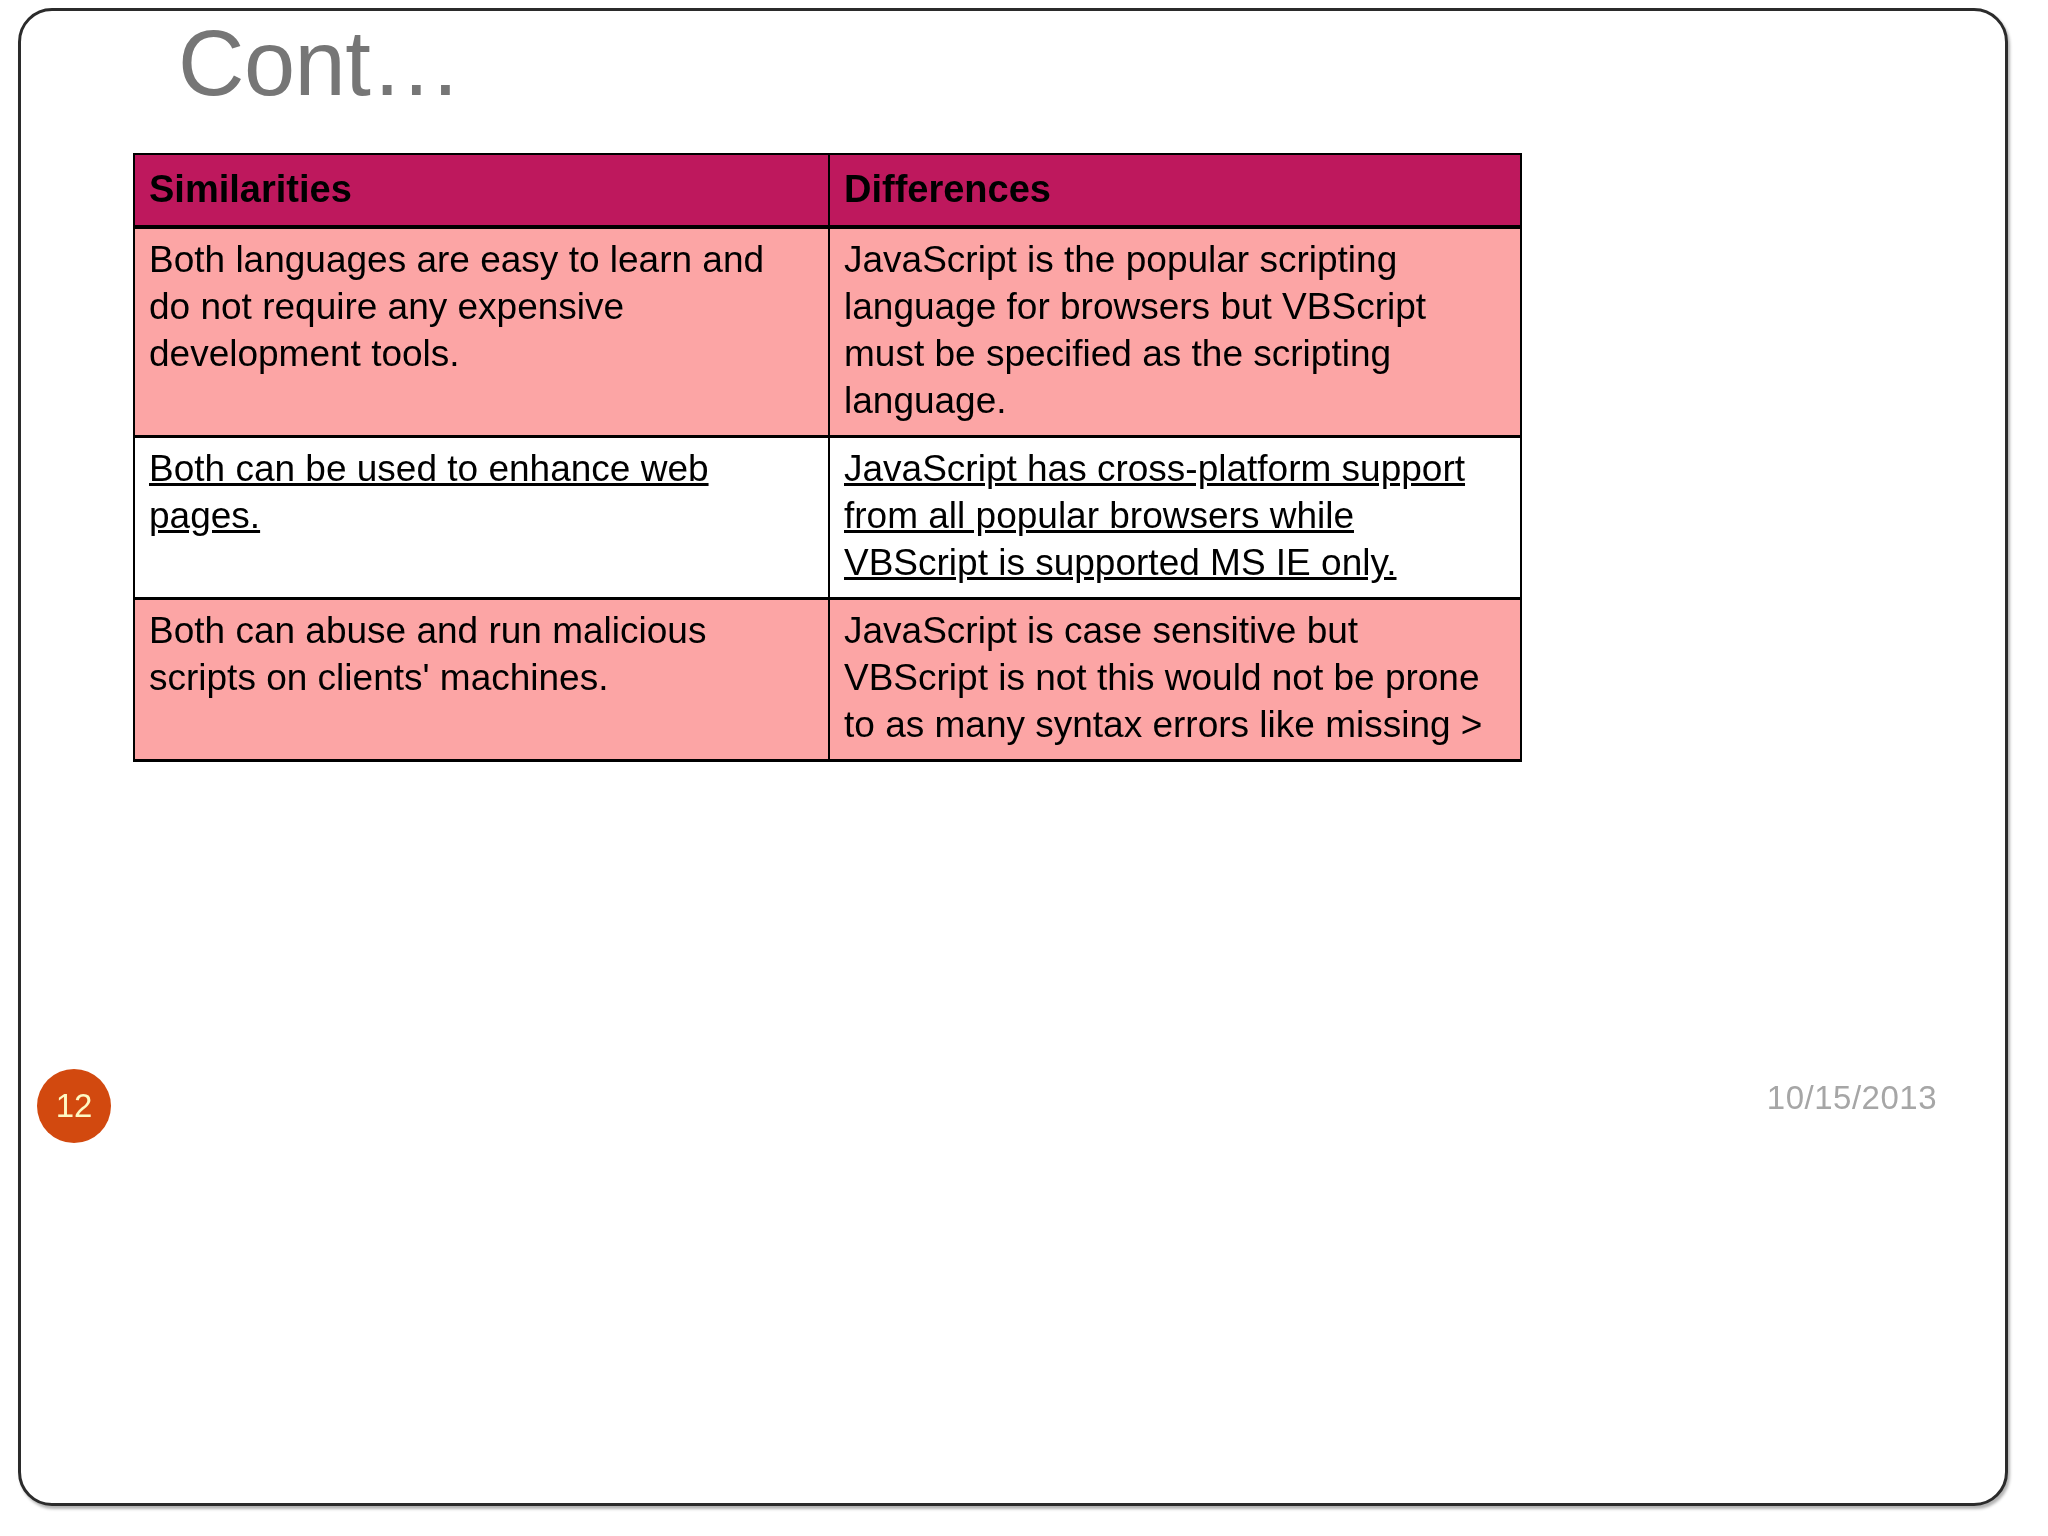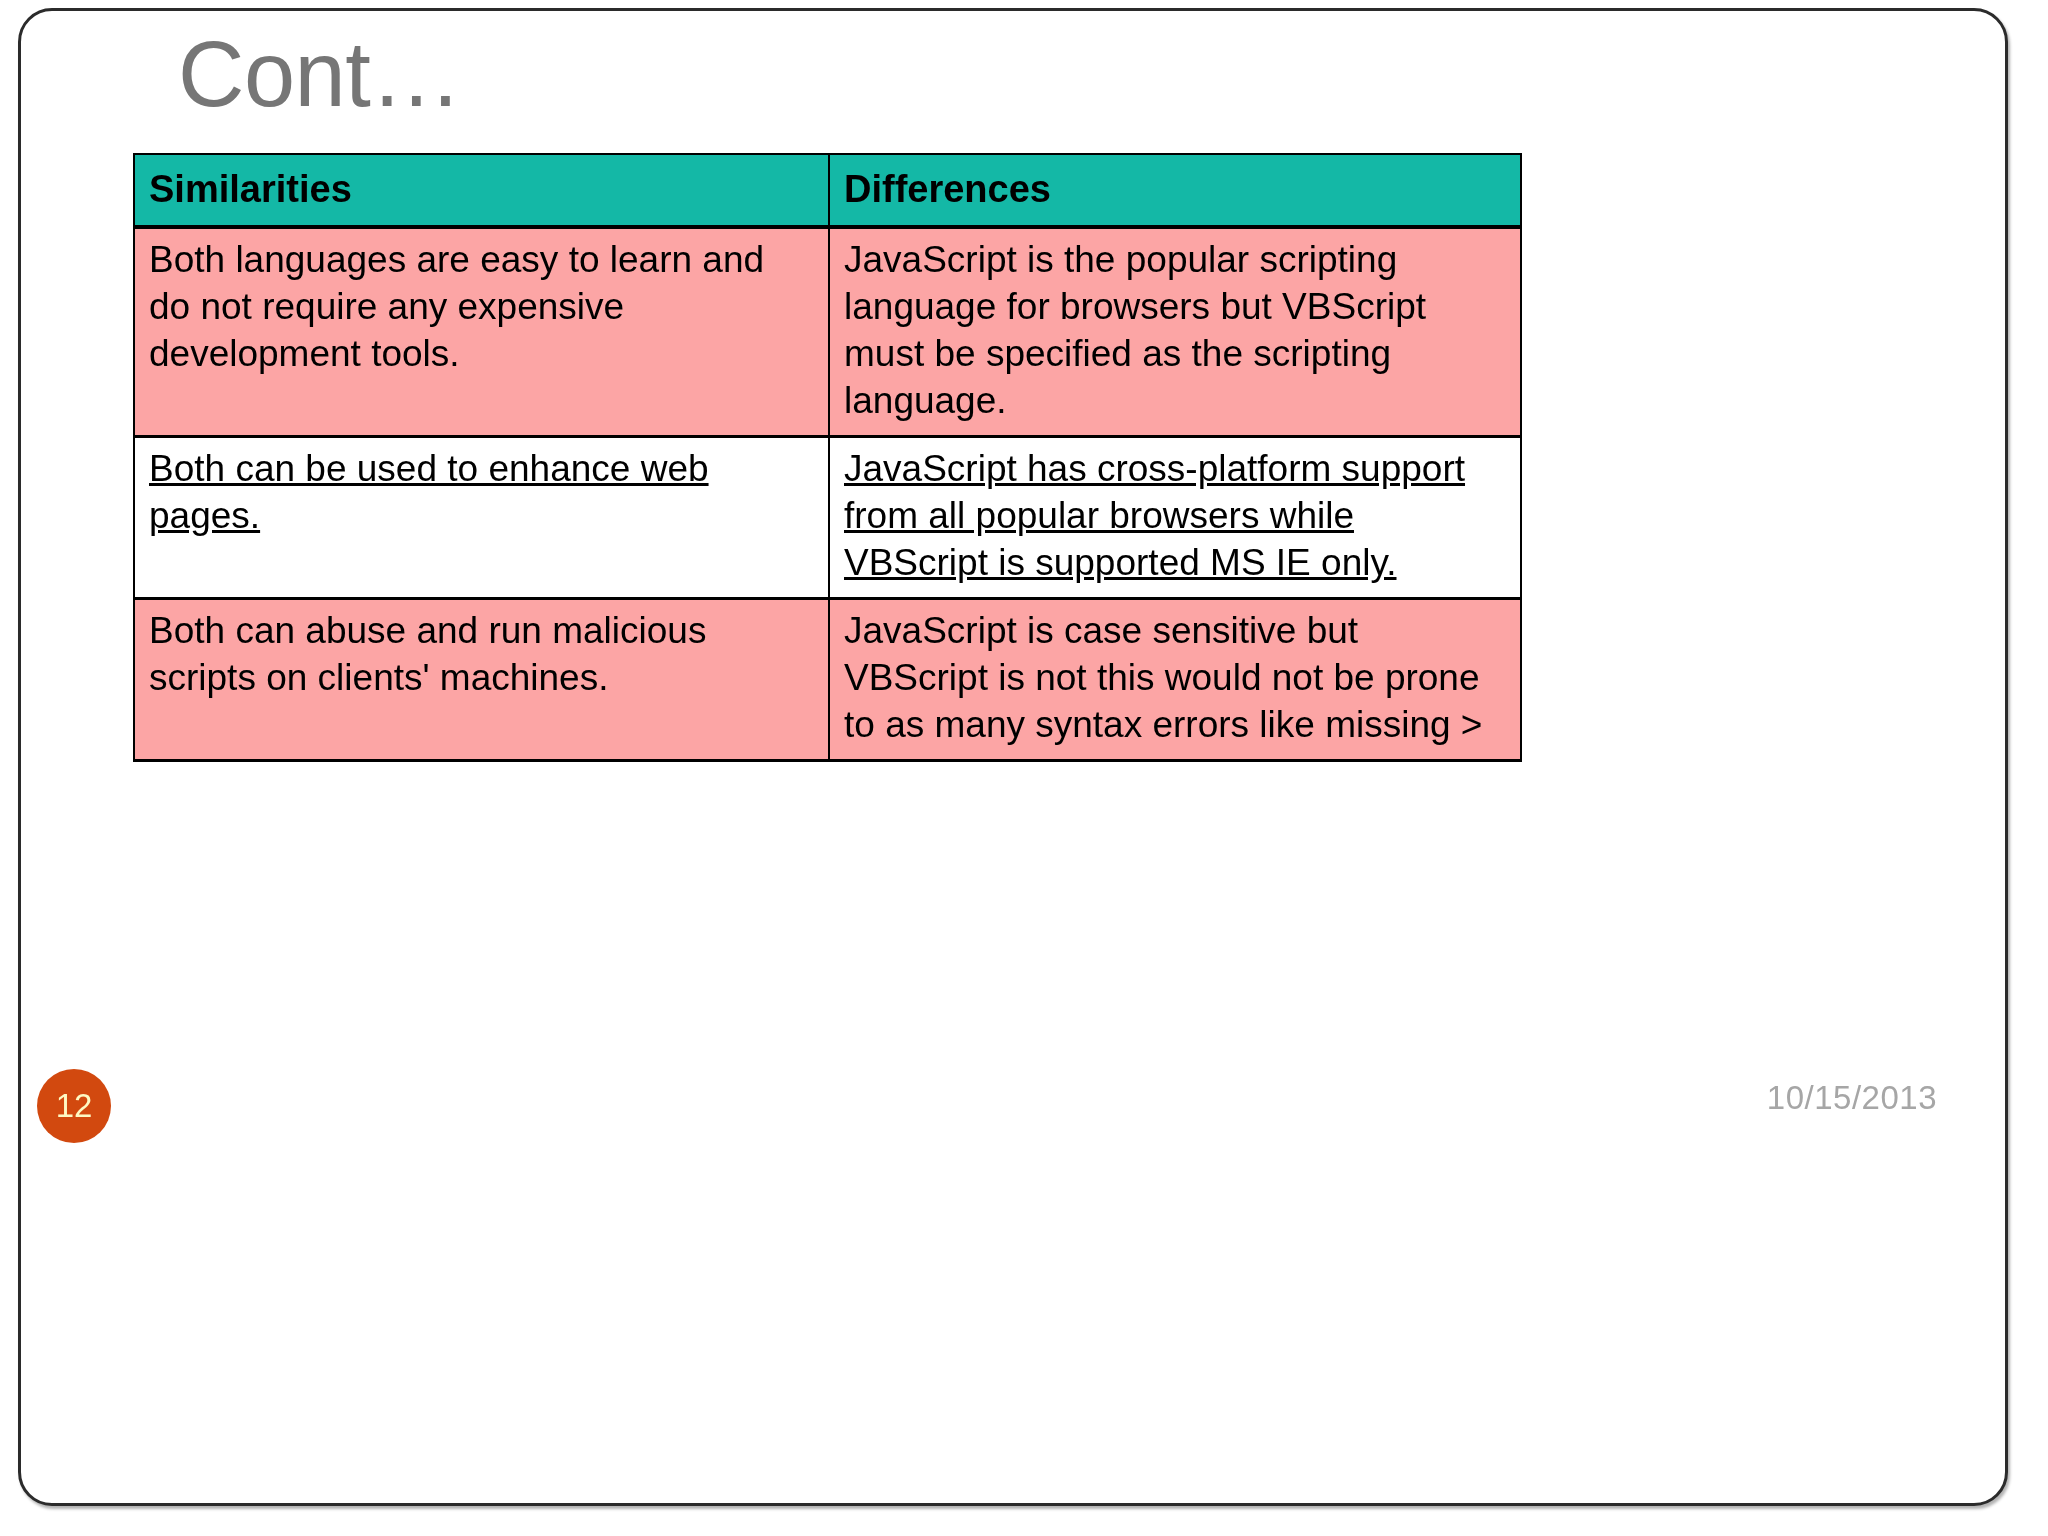--- a/index.html
+++ b/index.html
@@ -35,21 +35,20 @@
   .slide-title {
     position: absolute;
     left: 157px;
     top: 4px;
     font-size: 92px;
     line-height: 1.05;
     color: #767676;
     font-weight: 400;
     letter-spacing: -0.5px;
     white-space: nowrap;
-    margin-top: 11px;
   }
 
   
   .cmp-table {
     position: absolute;
     left: 112px;
     top: 142px;
     width: 1387px;
     border-collapse: collapse;
     table-layout: fixed;
@@ -65,21 +64,21 @@
     padding: 8px 14px 10px 14px;
     font-size: 37px;
     line-height: 1.27;
     color: #000000;
     font-weight: 400;
     text-align: left;
     word-wrap: break-word;
   }
   .cmp-table thead th {
     font-weight: bold;
-    background: #14b8a6;
+    background: #be185d;
     font-size: 38px;
     padding-top: 10px;
     padding-bottom: 12px;
     border-bottom-width: 4px;
   }
   .cmp-table tbody tr.shaded td {
     background: #fca5a5;
   }
   .cmp-table tbody tr.plain td {
     background: #ffffff;

